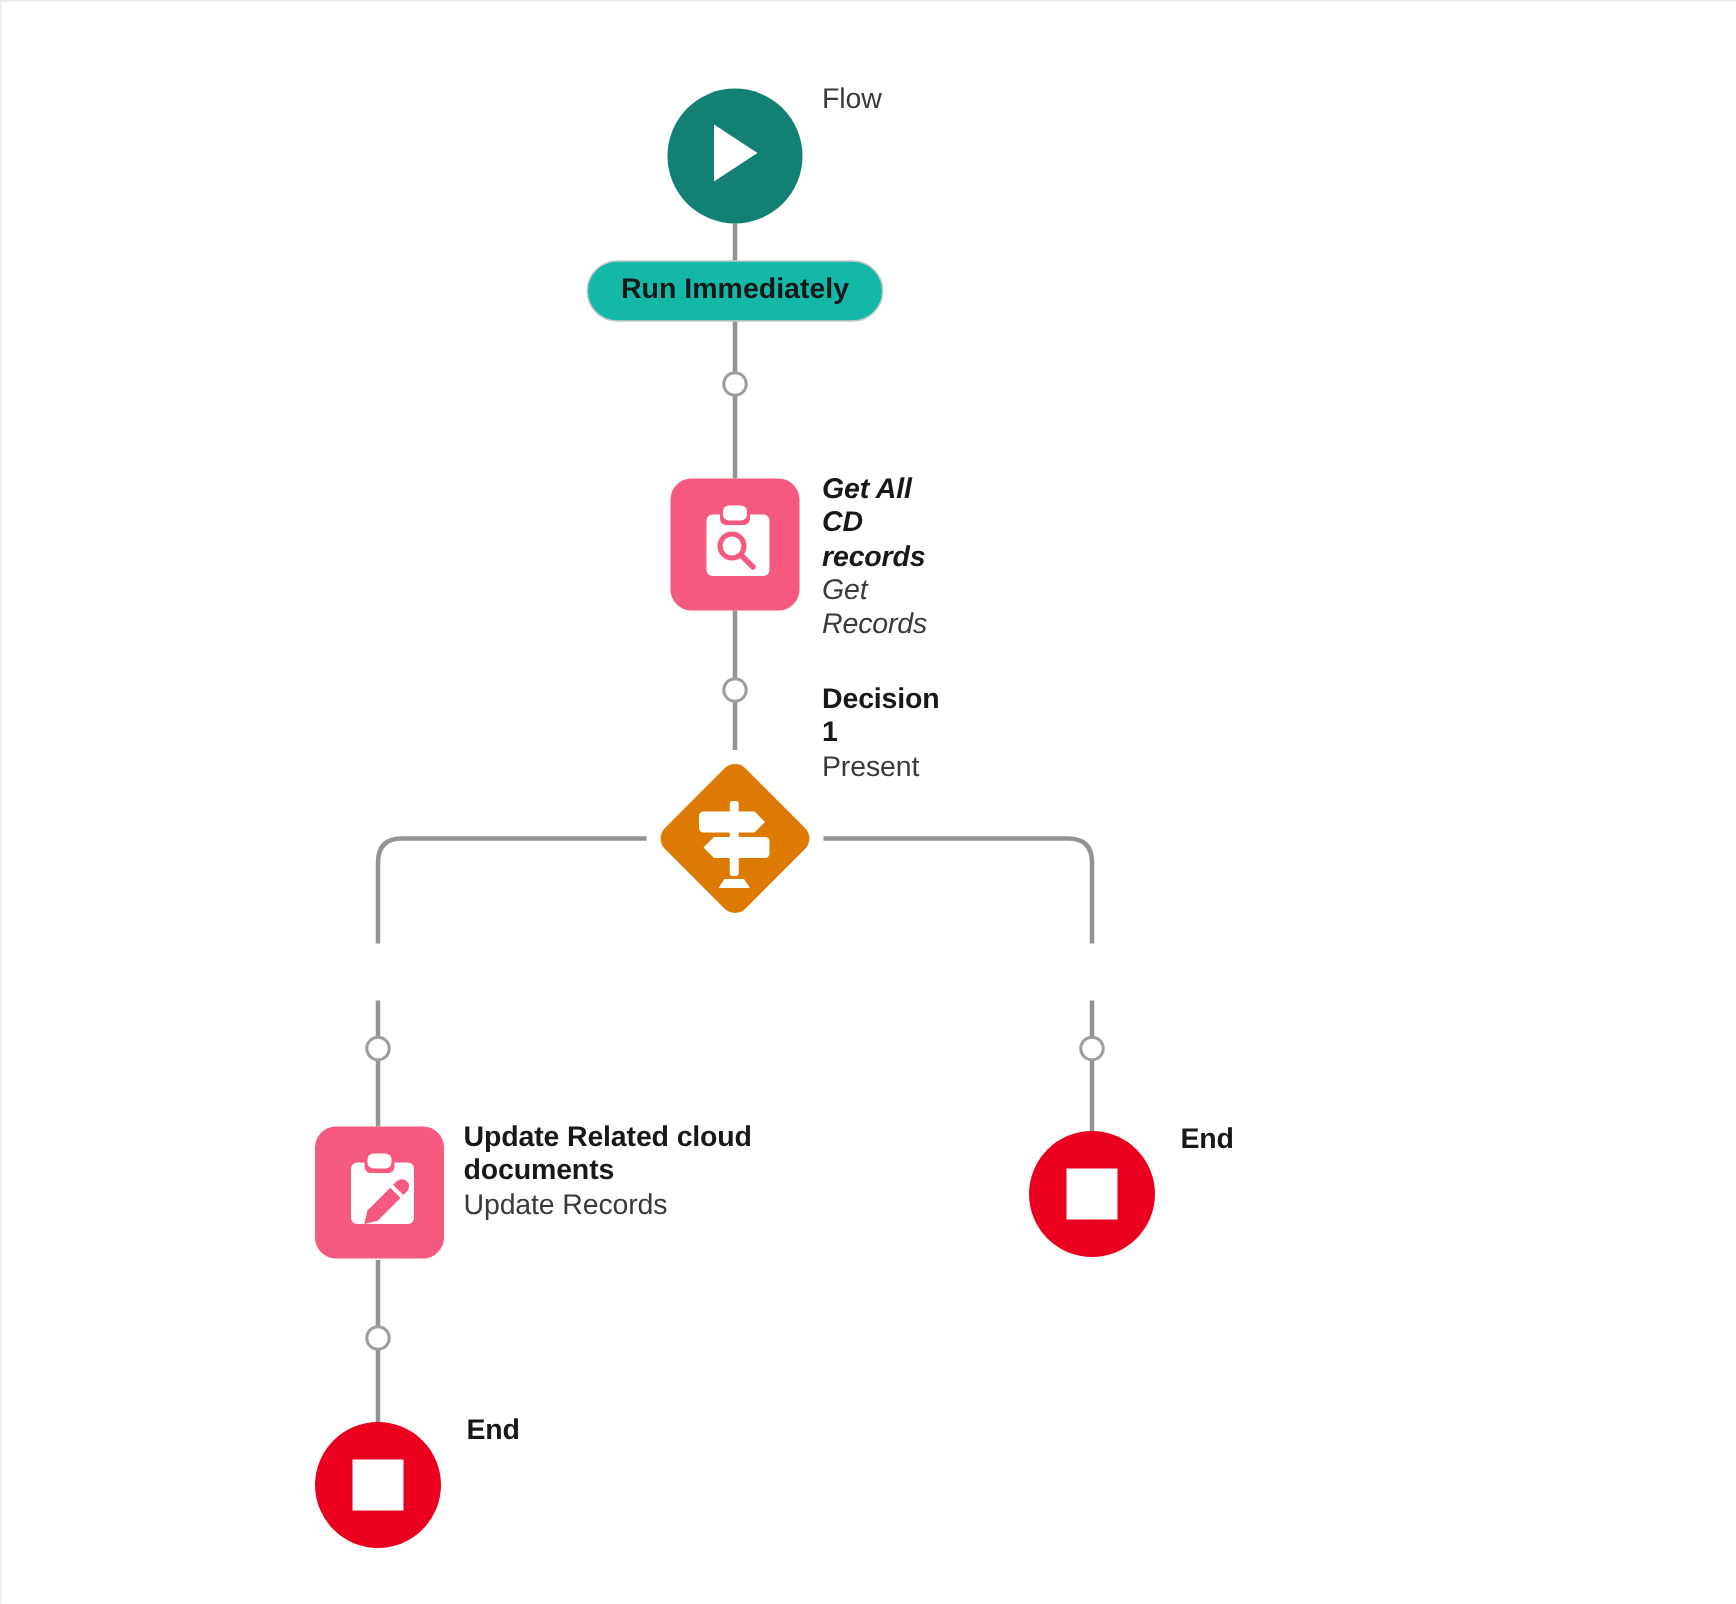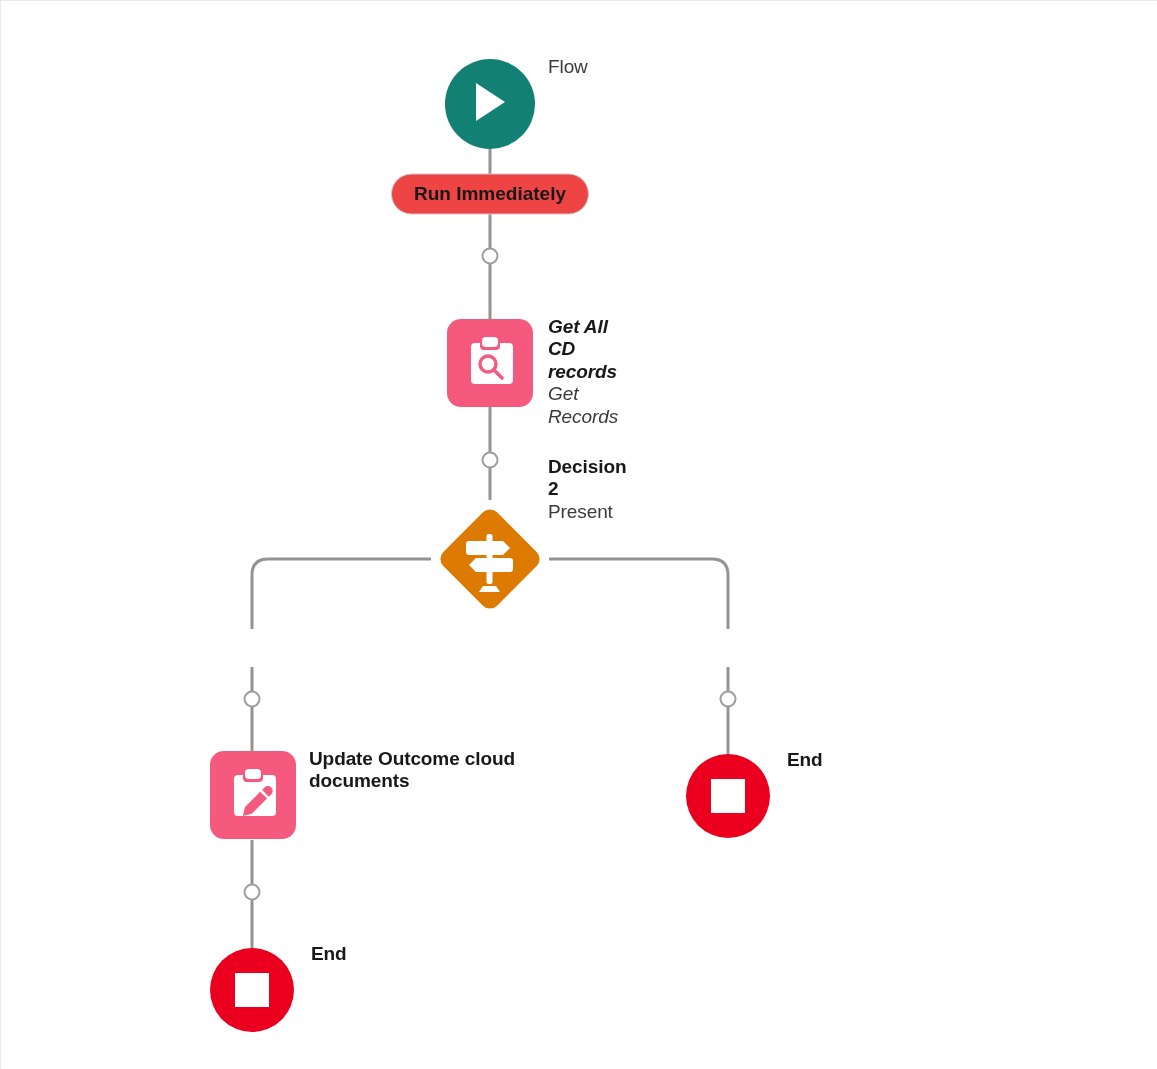--- a/index.html
+++ b/index.html
@@ -58,21 +58,21 @@
     box-sizing: border-box;
     transform: translate(-50%, -50%);
     cursor: pointer;
     z-index: 5;
   }
 
   
   .pill {
     position: absolute;
     transform: translate(-50%, -50%);
-    background: #ef4444;
+    background: #14b8a6;
     border: 1px solid #c9c9c9;
     border-radius: 999px;
     padding: 9px 22px 11px 22px;
     font-size: 19px;
     font-weight: bold;
     color: #181818;
     white-space: nowrap;
     line-height: 1;
     cursor: pointer;
     z-index: 6;
@@ -227,38 +227,39 @@
         <rect x="21" y="21" width="76" height="76" rx="10" ry="10" transform="rotate(45 59 59)" fill="#DD7A01"></rect>
         <g fill="#ffffff">
           <rect x="55.5" y="34" width="6" height="50" rx="2"></rect>
           <path d="M38 41 h34 l7 7 l-7 7 h-34 a3 3 0 0 1 -3 -3 v-8 a3 3 0 0 1 3 -3 z"></path>
           <path d="M79 58 h-34 l-7 7 l7 7 h34 a3 3 0 0 0 3 -3 v-8 a3 3 0 0 0 -3 -3 z"></path>
           <path d="M52 86 h13 l4 6 h-21 z"></path>
         </g>
       </svg>
     </div>
     <div class="node-text" style="left:547px; top:455px;">
-      <div class="node-title">Decision 2</div>
+      <div class="node-title">Decision 1</div>
       <div class="node-subtitle">Present</div>
     </div>
   </div>
 
   <div class="node">
     <div class="node-shape rec-square" style="left:209px; top:750px; background:#F5597E;">
       <span>
         <svg width="52" height="56" viewBox="0 0 52 56" xmlns="http://www.w3.org/2000/svg">
           <path d="M7 10 h9 v3 a4 4 0 0 0 4 4 h12 a4 4 0 0 0 4 -4 v-3 h9 a4 4 0 0 1 4 4 v33 a4 4 0 0 1 -4 4 h-34 a4 4 0 0 1 -4 -4 v-33 a4 4 0 0 1 4 -4 z" fill="#ffffff"></path>
           <rect x="18" y="4" width="16" height="10" rx="4" fill="#ffffff"></rect>
           <path d="M37.5 22.5 a4.8 4.8 0 0 1 6.8 6.8 l-2.4 2.4 l-6.8 -6.8 z" fill="#F5597E"></path>
           <path d="M33.2 26.8 l6.8 6.8 l-15.2 15.2 l-9 2.2 l2.2 -9 z" fill="#F5597E"></path>
         </svg>
       </span>
     </div>
     <div class="node-text" style="left:308px; top:747px; width:280px;">
-      <div class="node-title">Update Outcome cloud documents</div>
+      <div class="node-title">Update Related cloud documents</div>
+      <div class="node-subtitle">Update Records</div>
     </div>
   </div>
 
   <div class="node">
     <div class="node-shape end-circle" style="left:685px; top:753px; background:#EA001E;">
       <span class="end-square"></span>
     </div>
     <div class="node-text" style="left:786px; top:748px;">
       <div class="node-title">End</div>
     </div>

